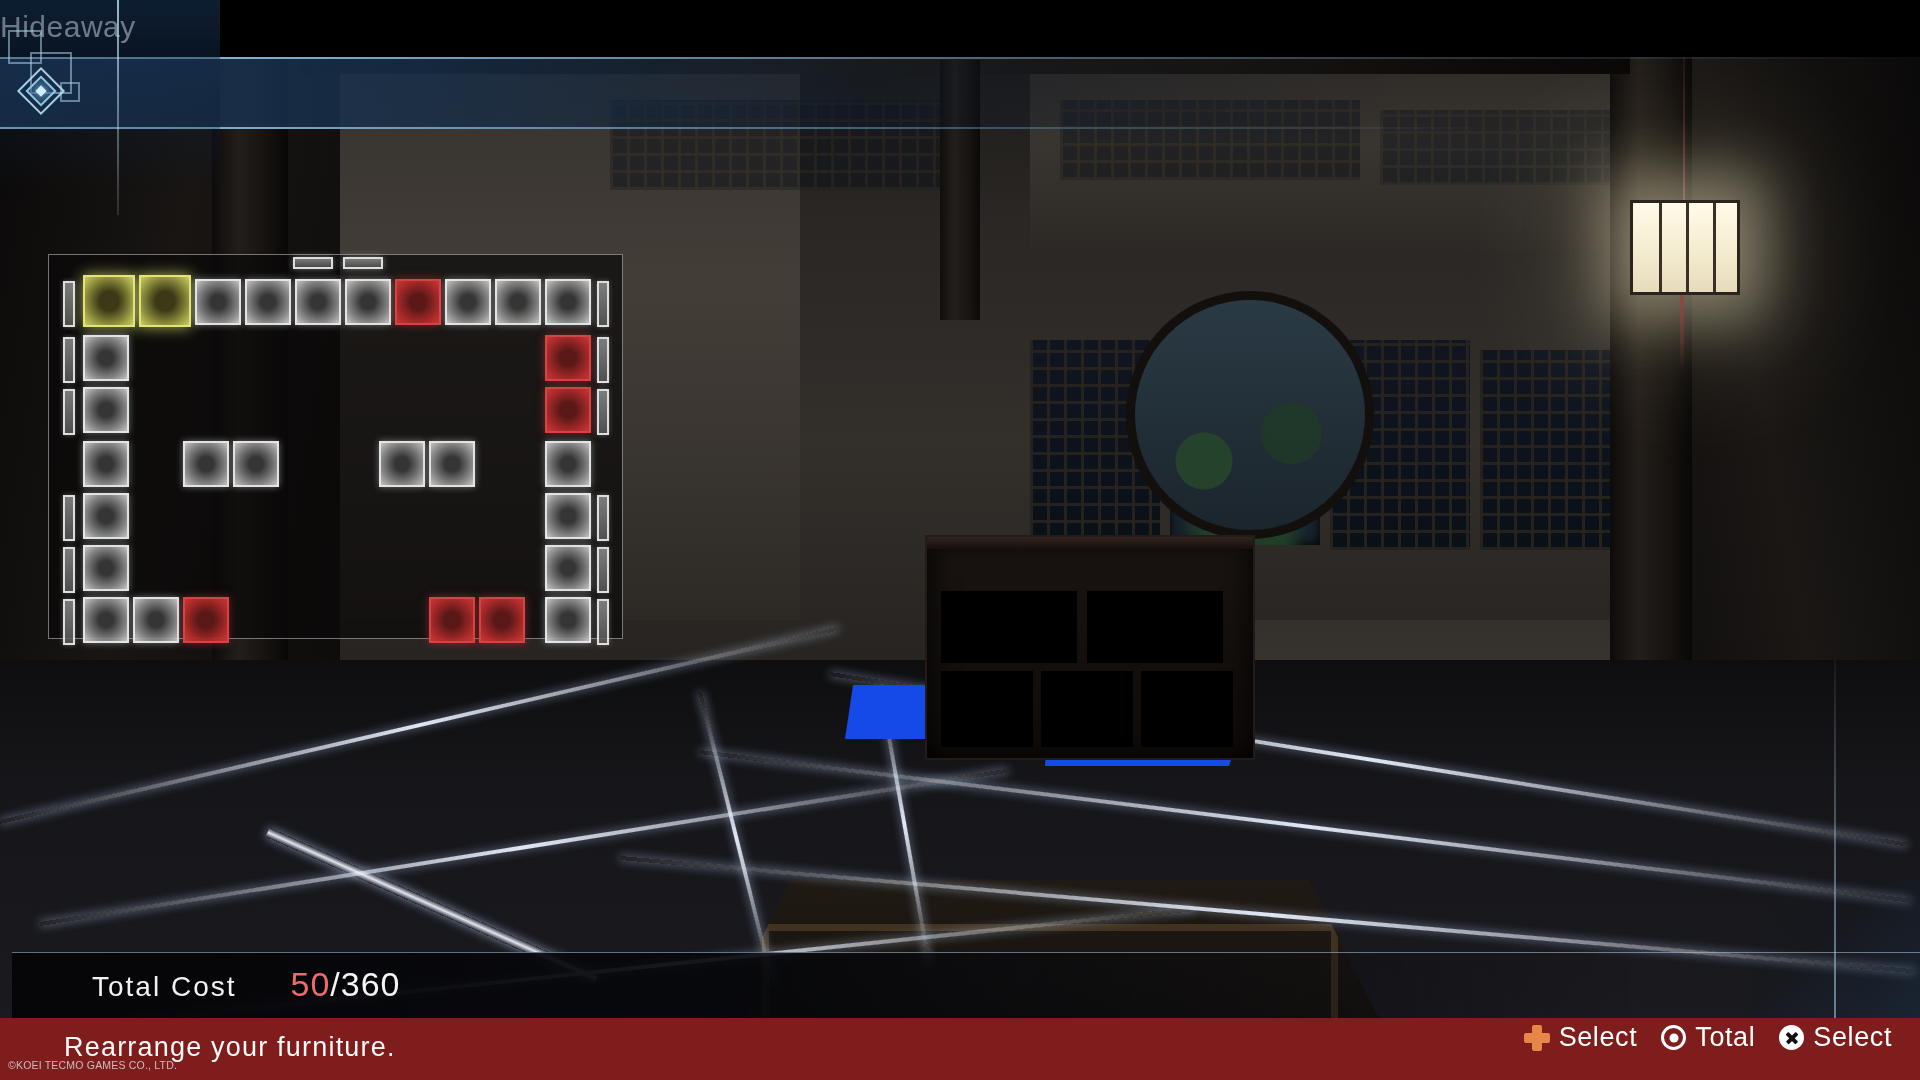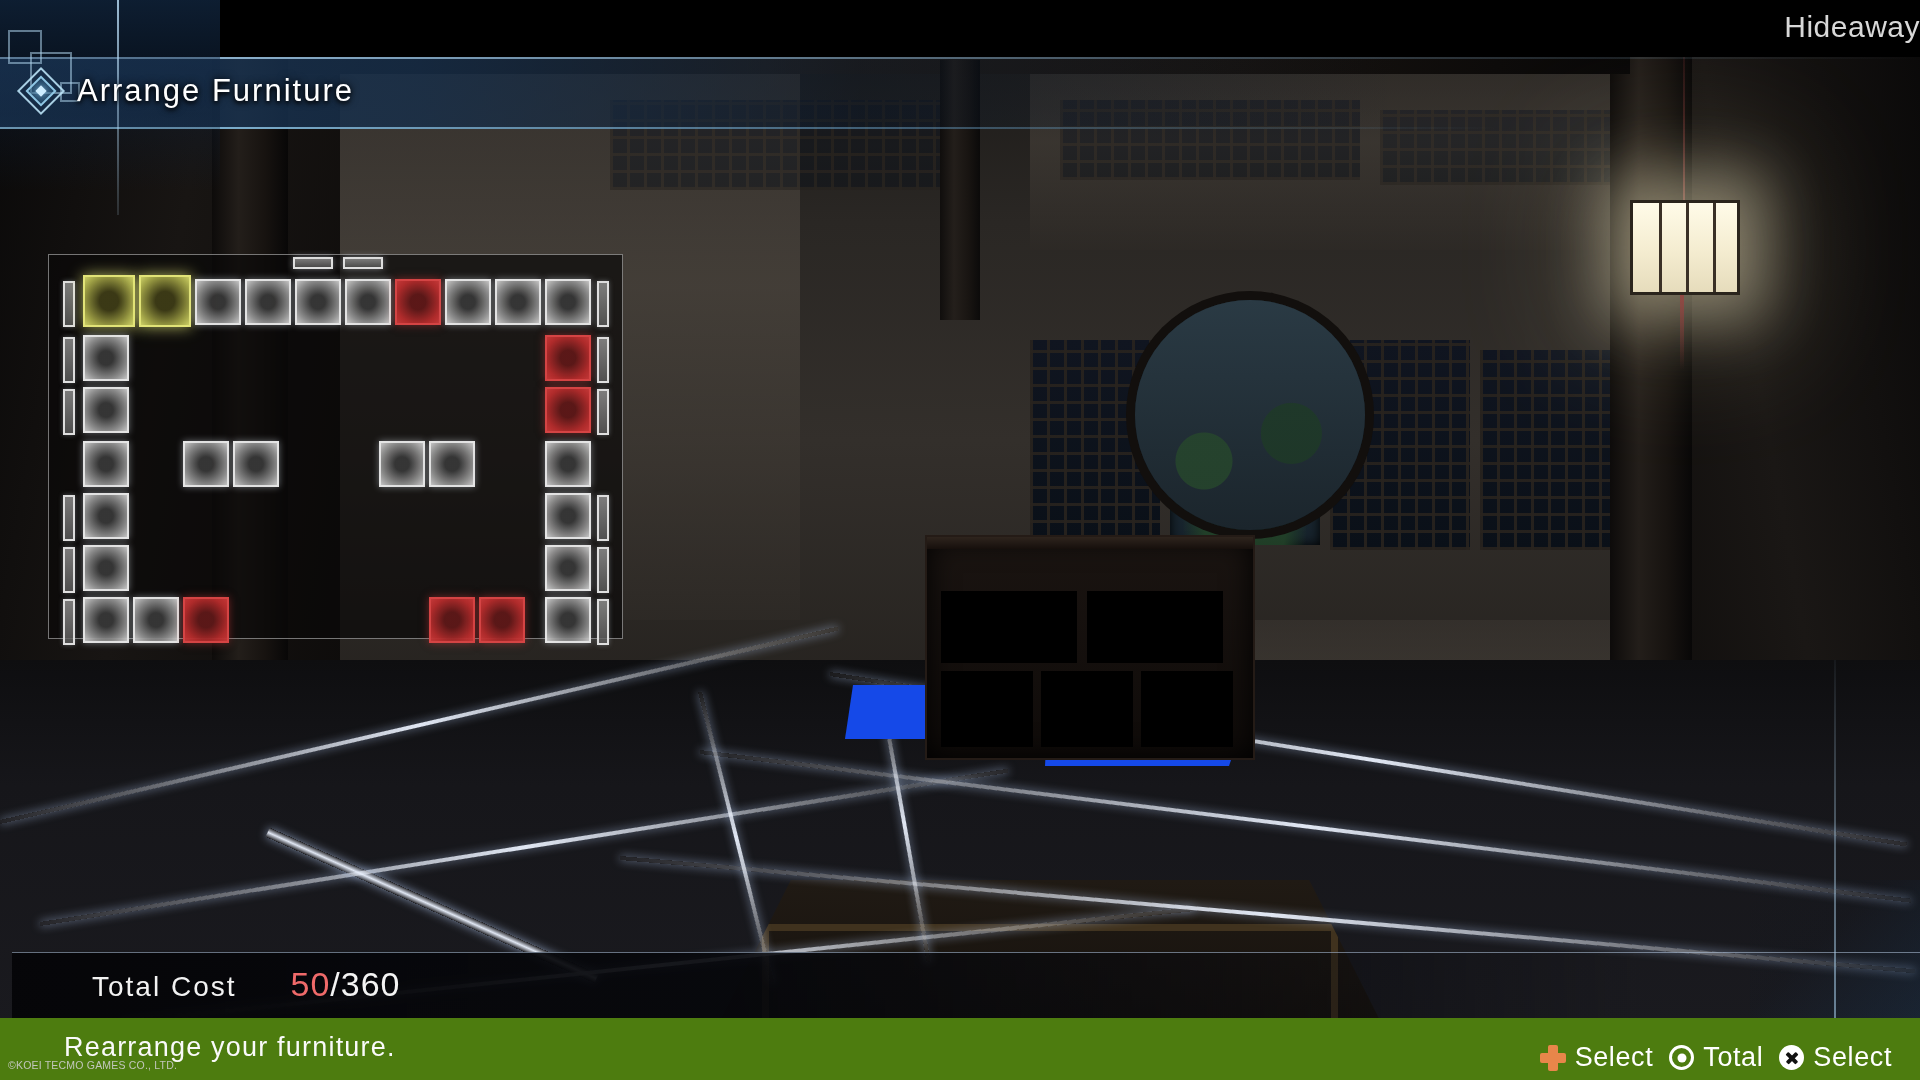--- a/index.html
+++ b/index.html
@@ -123,21 +123,21 @@
     content:""; position:absolute; left:10%; right:10%; top:22%; bottom:18%;
     border:7px solid #4a3a22; opacity:.8;
   }
 
   
   #topbar {
     position:absolute; left:0; top:0; width:1920px; height:57px;
     background:#000; z-index:20;
   }
   #location-title {
-    position:absolute; left:0; right:0; top:10px; text-align:right;
+    position:absolute; left:0; right:0; top:10px; text-align:left;
     color:#d8d8d8; font-size:30px; letter-spacing:.5px;
   }
 
   
   #header-banner {
     position:absolute; left:0; top:57px; width:1920px; height:72px; z-index:19;
     background:linear-gradient(90deg,
        rgba(26,52,82,.92) 0px,
        rgba(22,46,74,.80) 420px,
        rgba(12,24,40,.42) 860px,
@@ -225,32 +225,32 @@
     position:absolute; left:80px; top:12px; display:flex; align-items:baseline; gap:26px;
   }
   #cost-label { color:#f2f2f2; font-size:28px; letter-spacing:2px; }
   #cost-values { font-size:34px; letter-spacing:1px;margin-left:28px; }
   #cost-current { color:#ef6a6a; }
   #cost-sep, #cost-max { color:#f4f4f4; }
 
   
   #bottom-bar {
     position:absolute; left:0; bottom:0; width:1920px; height:62px; z-index:18;
-    background:#4d7c0f;
+    background:#7f1d1d;
   }
   #hint-text {
     position:absolute; left:64px; top:14px;
     color:#fafafa; font-size:27px; letter-spacing:1.2px;
   }
   #copyright {
     position:absolute; left:8px; bottom:9px;
     color:#cfcfcf; font-size:10.5px; letter-spacing:.2px; opacity:.9;
   }
   #prompts {
-    position:absolute; right:28px; top:24px; display:flex; align-items:flex-end; gap:16px;
+    position:absolute; right:28px; top:4px; display:flex; align-items:flex-end; gap:24px;
   }
   .prompt { display:flex; align-items:center; gap:9px; }
   .prompt .plabel { color:#fff; font-size:27px; letter-spacing:.6px; }
 
   .dpad { width:26px; height:26px; position:relative; }
   .dpad i {
     position:absolute; background:#e8864a; border-radius:2px; display:block;
   }
   .dpad .dh { left:0; top:8px; width:26px; height:10px; }
   .dpad .dv { left:8px; top:0; width:10px; height:26px; }
@@ -363,21 +363,20 @@
   <span style="left:52px;top:52px;width:20px;height:20px;"></span>
 </div>
 <div class="vline-left"></div>
 
 <div id="mode-row">
   <div class="diamond-icon">
     <span class="d1"></span>
       <span class="d2"></span>
       <span class="d3"></span>
   </div>
-  <div id="mode-label">Arrange Furniture</div>
 </div>
 
 <div id="map-panel">
   <div id="map-grid">
       <div class="cell slim" style="left: 14px; top: 26px; width: 12px; height: 46px;"></div>
       <div class="cell yellow" style="left: 34px; top: 20px; width: 52px; height: 52px;"></div>
       <div class="cell yellow" style="left: 90px; top: 20px; width: 52px; height: 52px;"></div>
       <div class="cell" style="left: 146px; top: 24px; width: 46px; height: 46px;"></div>
       <div class="cell" style="left: 196px; top: 24px; width: 46px; height: 46px;"></div>
       <div class="cell" style="left: 246px; top: 24px; width: 46px; height: 46px;"></div>

